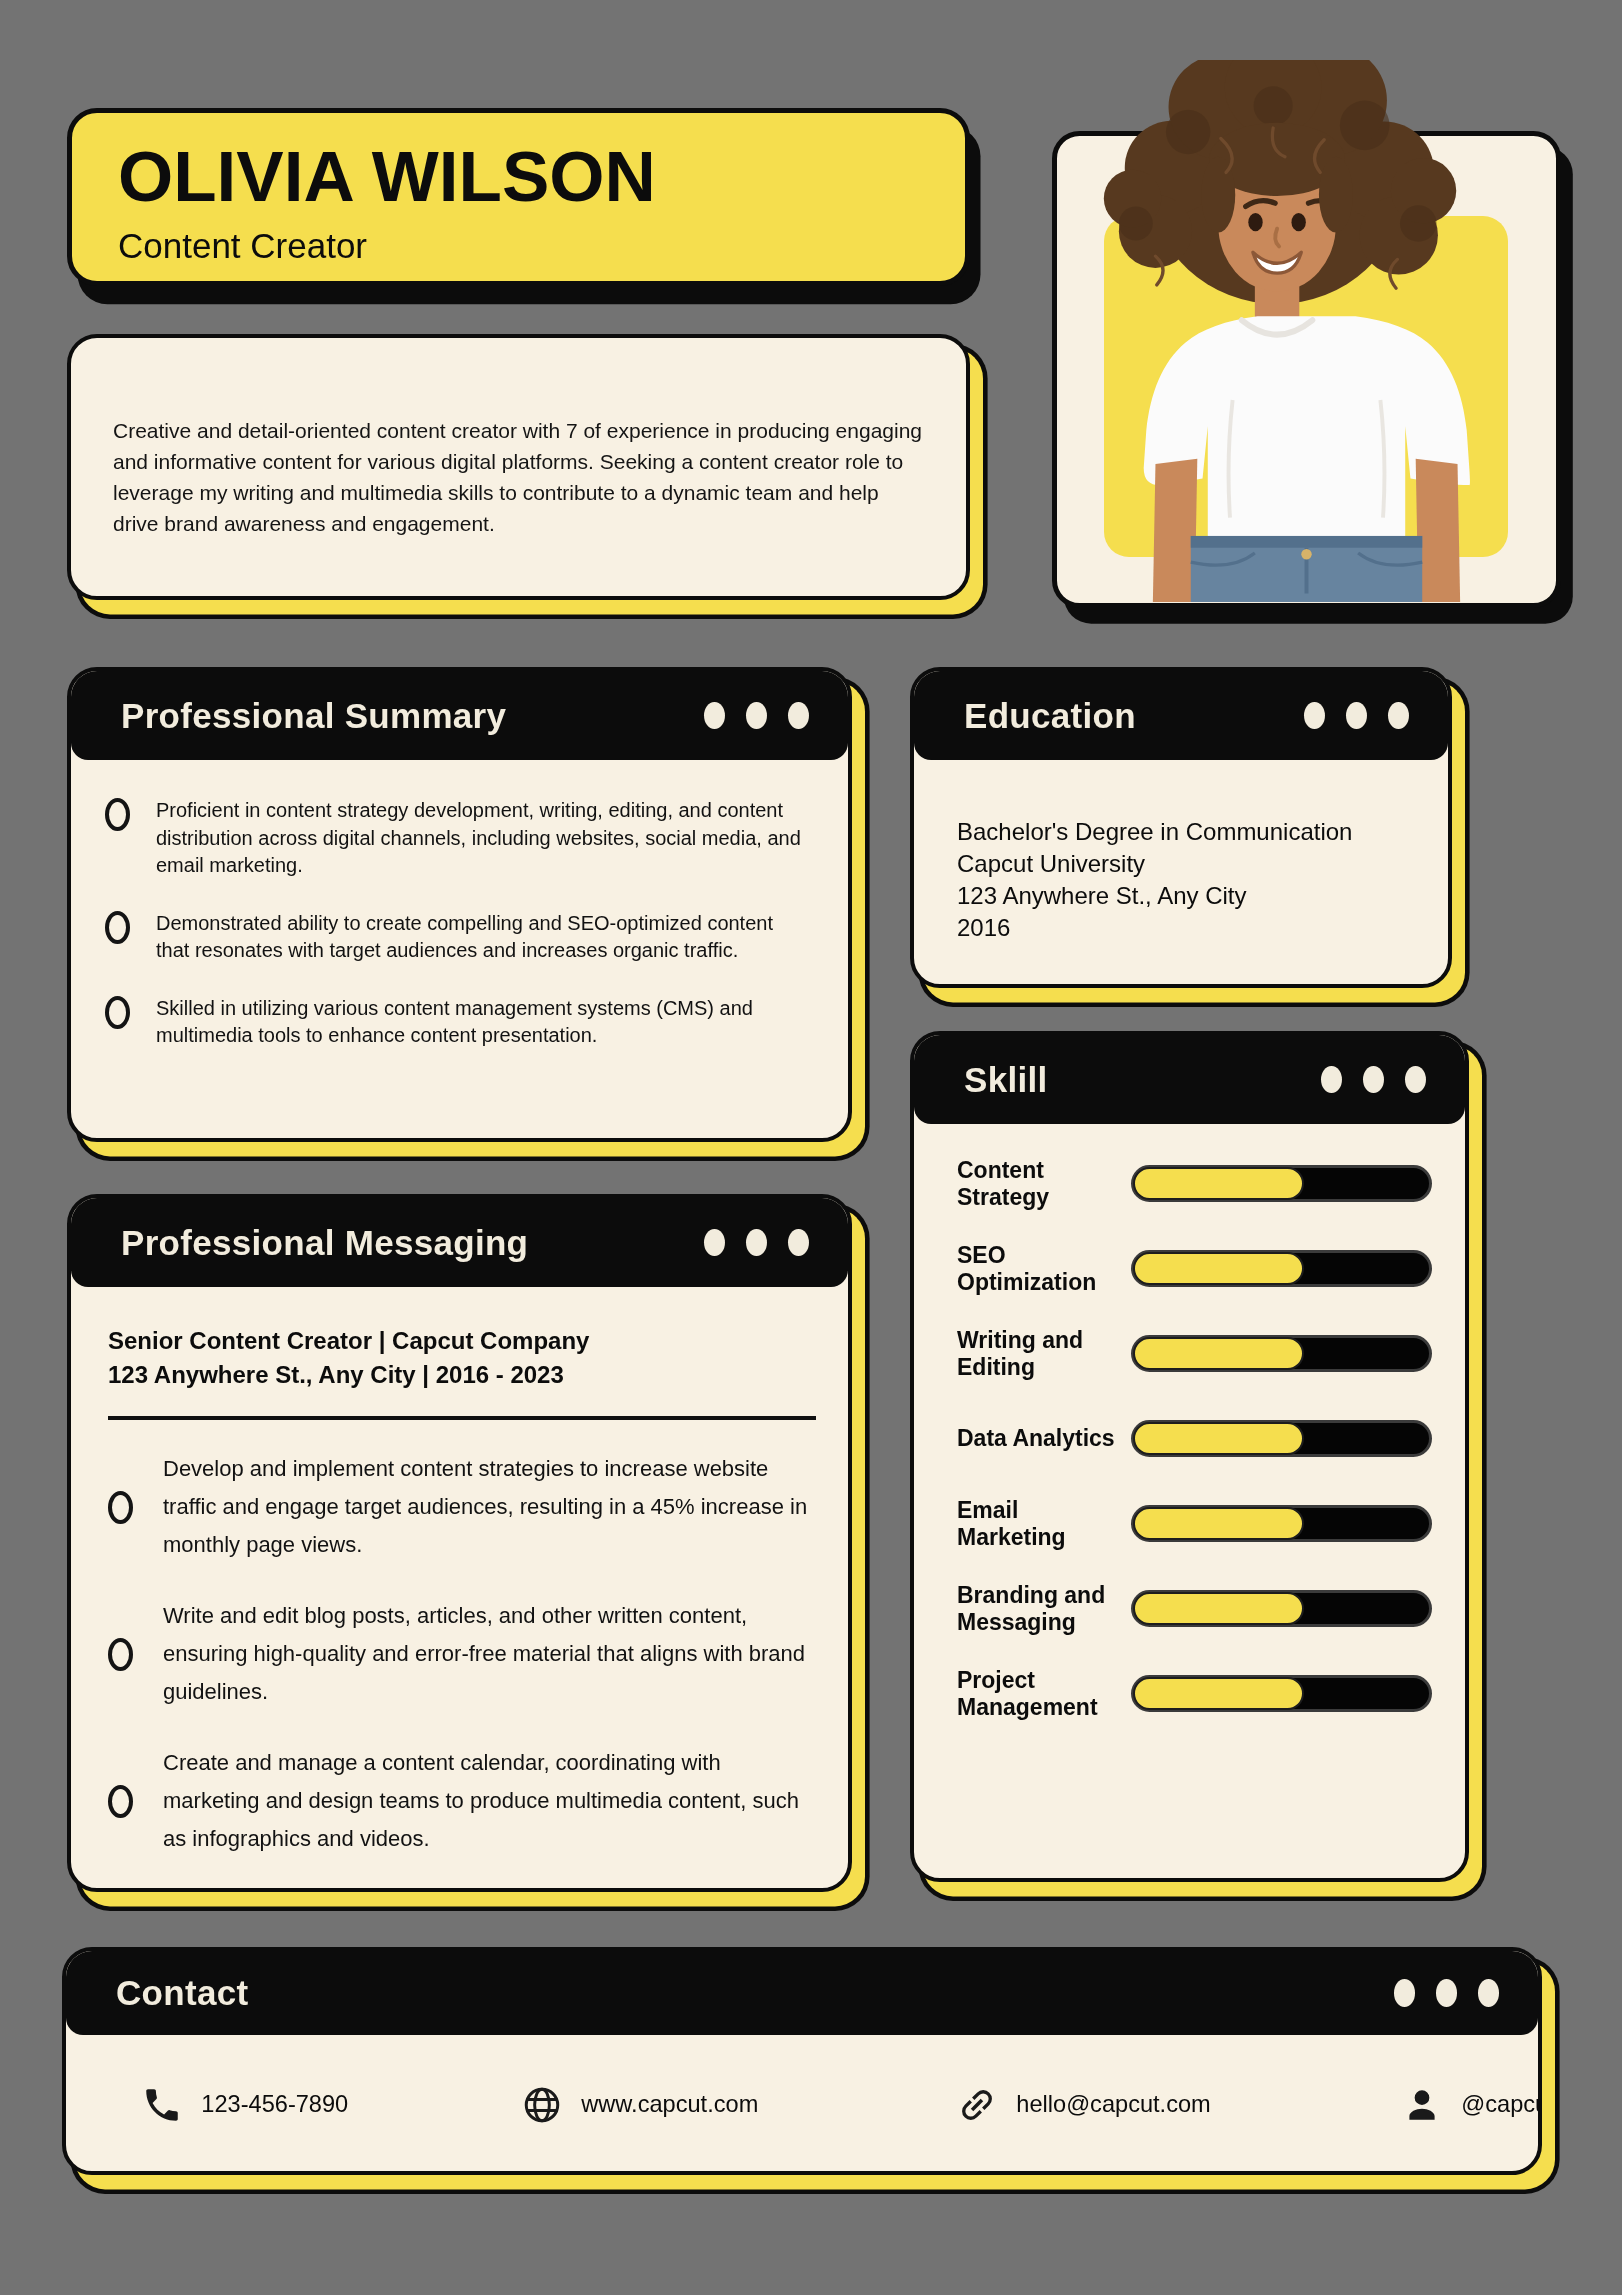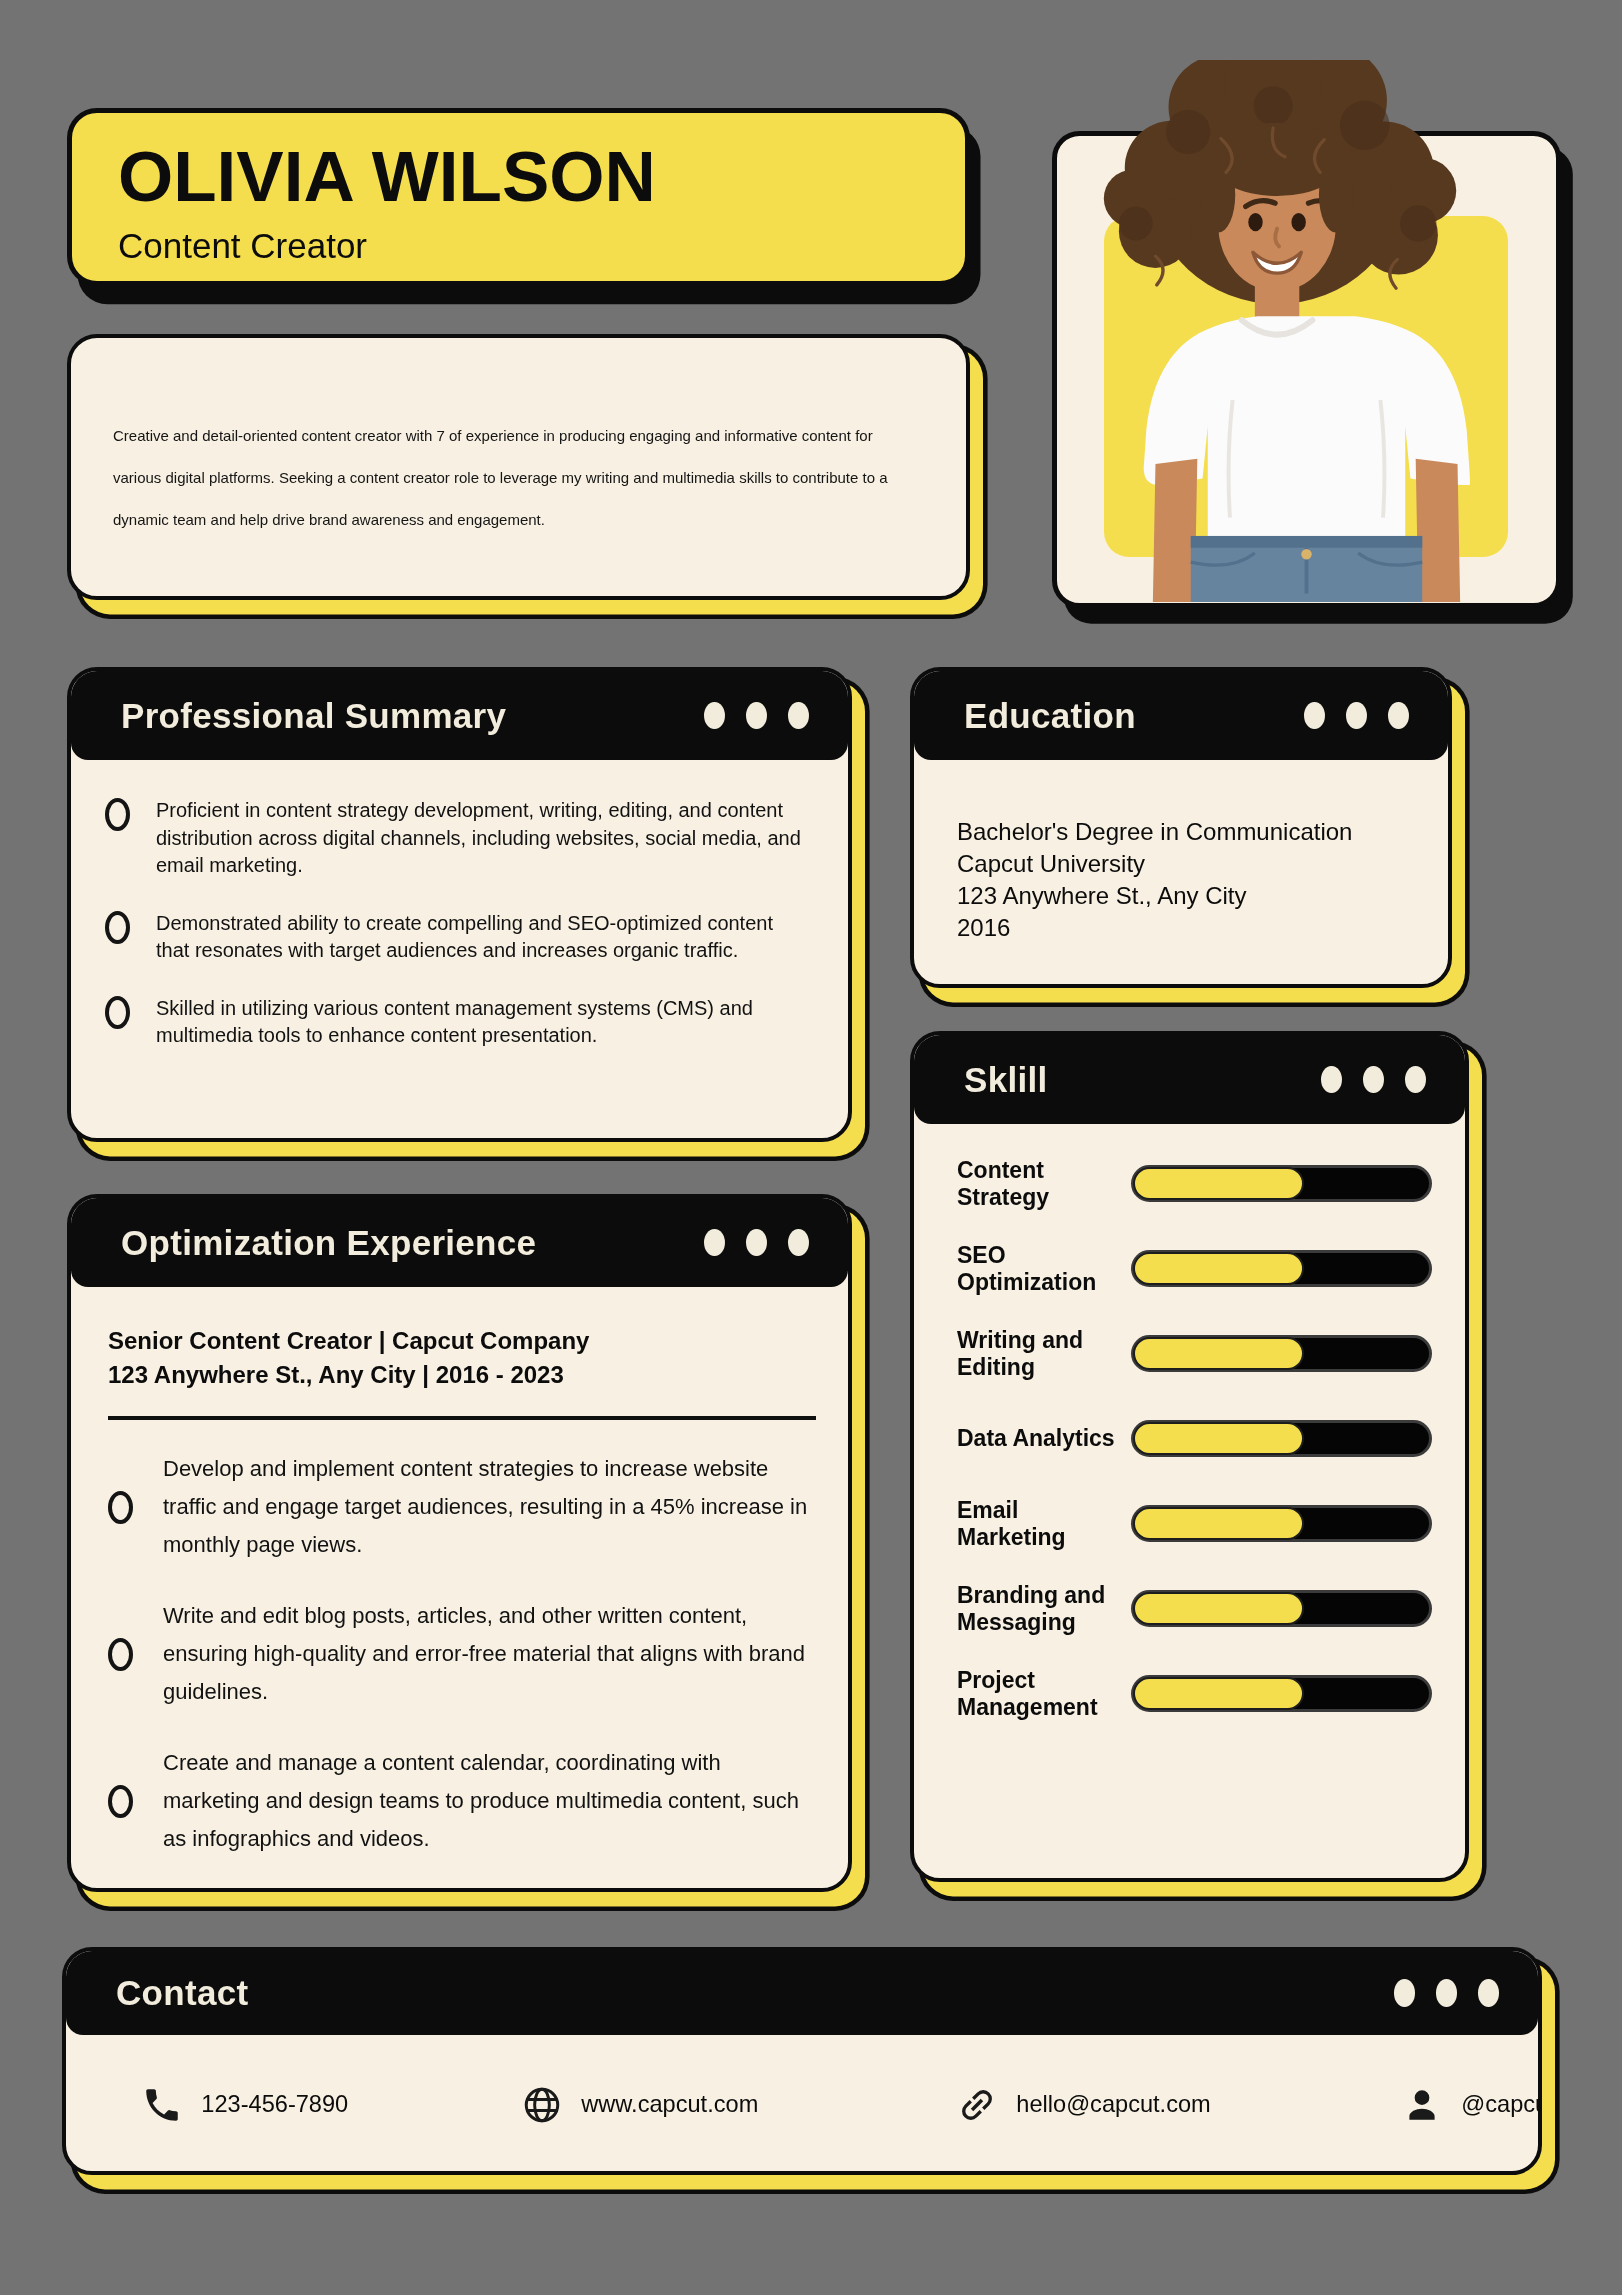--- a/index.html
+++ b/index.html
@@ -27,21 +27,21 @@
   
   .photo-card{position:absolute;left:1052px;top:131px;width:509px;height:477px;
               box-sizing:border-box;background:#F8F1E3;border:5.2px solid #0C0C0C;
               border-radius:27.5px;box-shadow:11.8px 15.7px 0 #0C0C0C;}
   .photo-yellow{position:absolute;left:47px;top:80px;width:404px;height:341px;
                 background:#F5DE4E;border-radius:25px;}
   .person-svg{position:absolute;left:0;top:-76px;width:499px;height:542px;}
 
   
   .intro-card{padding:77px 42px 0;}
-  .intro-text{font-size:15px;line-height:42px;color:#151515;max-width:828px;}
+  .intro-text{font-size:21px;line-height:31px;color:#151515;max-width:828px;}
 
   
   .b-item{display:flex;gap:26px;margin-bottom:30px;}
   .marker{flex:none;width:25px;height:33px;border:4.6px solid #141414;border-radius:50%;
           background:transparent;box-sizing:border-box;margin-top:1.3px;}
   .b-text{font-size:20px;line-height:27.5px;color:#121212;}
 
   .ps-body{padding:37px 42px 0 34px;}
 
   .edu-body{padding:56px 43px 0;font-size:24px;line-height:32px;}
@@ -236,21 +236,21 @@
         <span class="skill-label">Project Management</span>
         <span class="skill-bar">
             <span class="skill-fill" style="width: 58%;"></span>
           </span>
       </div>
     </div>
   </div>
 
   <div class="card window" style="left:67px;top:1194px;width:785px;height:698px;">
     <div class="win-header">
-      <span class="win-title">Optimization Experience</span>
+      <span class="win-title">Professional Messaging</span>
       <span class="dots">
         <span class="dot"></span>
         <span class="dot"></span>
         <span class="dot"></span>
       </span>
     </div>
     <div class="exp-body">
       <div class="exp-role">Senior Content Creator | Capcut Company</div>
       <div class="exp-role">123 Anywhere St., Any City | 2016 - 2023</div>
       <div class="divider"></div>

